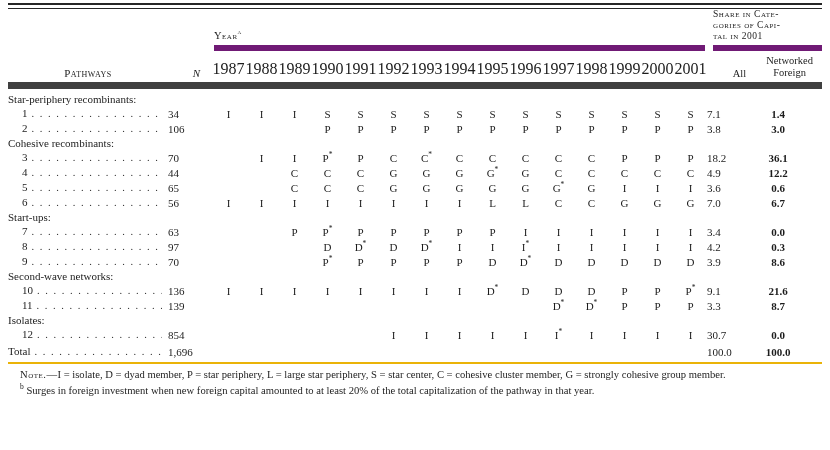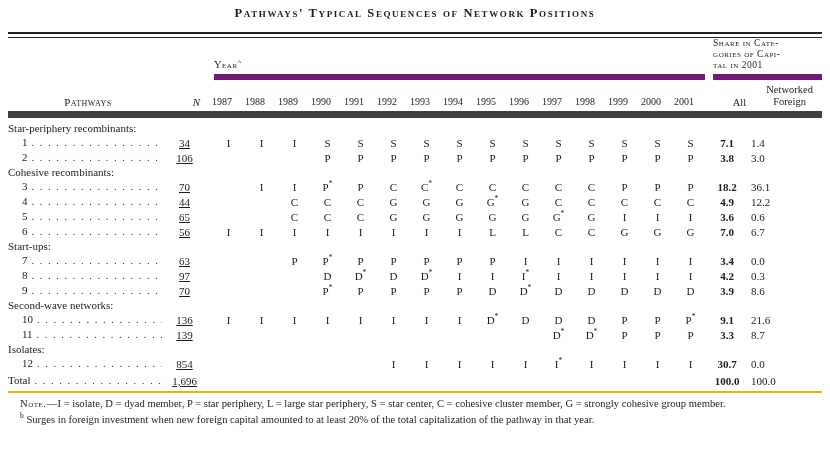--- a/index.html
+++ b/index.html
@@ -20,46 +20,45 @@
   thead th{font-weight:normal;vertical-align:bottom;padding:0;}
   .bb{border-bottom:7px solid #404040;}
   .sc{font-variant:small-caps;letter-spacing:0.5px;}
   .th-pathways{text-align:center;font-size:11px;padding-bottom:3px;}
   .th-n{text-align:right;padding-right:12px;padding-bottom:3px;font-size:11px;}
   .italic{font-style:italic;}
   .rule-wrap{border-bottom:6px solid #701a75;text-align:left;}
   .th-year .rule-wrap{margin:0 2px;padding-bottom:4px;font-size:10.5px;}
   .th-share .rule-wrap{margin:0 0 0 6px;padding-bottom:2px;font-size:9.5px;line-height:1.18;}
   .th-year sup{font-size:7px;}
-  .th-yearcol{text-align:left;font-size:10px;padding:7px 0 4px 0;}
+  .th-yearcol{text-align:center;font-size:16px;padding:7px 0 4px 0;}
   .th-all{text-align:right;font-size:10.5px;padding:0 5px 3px 0;}
   .th-nf{text-align:center;font-size:10.5px;line-height:1.15;padding:4px 0 3px 6px;}
   tbody td{height:14px;line-height:14px;font-size:11px;padding:0;text-align:center;vertical-align:bottom;}
   tbody tr:first-child td{padding-top:3px;}
   .group-td{text-align:left;}
   .pw-td{text-align:left;}
   .pw{display:flex;align-items:baseline;}
   .pw.ind{padding-left:14px;}
   .pw-label{white-space:nowrap;}
   .dots{flex:1;overflow:hidden;white-space:nowrap;letter-spacing:1.5px;color:#2b2b2b;margin:0 6px 0 4px;font-size:10.5px;}
   .dots::after{content:". . . . . . . . . . . . . . . . . . . . . . . . . . . . . . . . . . . . . . . .";}
-  .n-td{text-align:center;padding-right:11px;text-decoration:underline;}
-  .all-td{text-align:center;padding-right:4px;font-weight:bold;}
-  .nf-td{text-align:left;padding-right:17px;}
+  .n-td{text-align:left;padding-right:11px;}
+  .all-td{text-align:left;padding-right:4px;}
+  .nf-td{text-align:center;padding-right:17px;font-weight:bold;}
   sup.mk{font-size:7.5px;line-height:0;}
   tbody tr:last-child td{border-bottom:2px solid #eab308;padding-bottom:3px;height:17px;}
   .notes{margin-top:4px;font-size:10.6px;line-height:1.28;width:814px;}
   .notes p{margin:0 0 1px 0;text-indent:12px;}
   .notes sup{font-size:7.5px;}
 </style>
 </head>
 <body>
 
 <div class="page">
-  <div class="title">Pathways' Typical Sequences of Network Positions</div>
   <div class="double-rule"></div>
 
   <table>
     <colgroup>
       <col class="c-pw">
         <col class="c-n">
       <col class="c-yr">
         <col class="c-yr">
         <col class="c-yr">
         <col class="c-yr">

